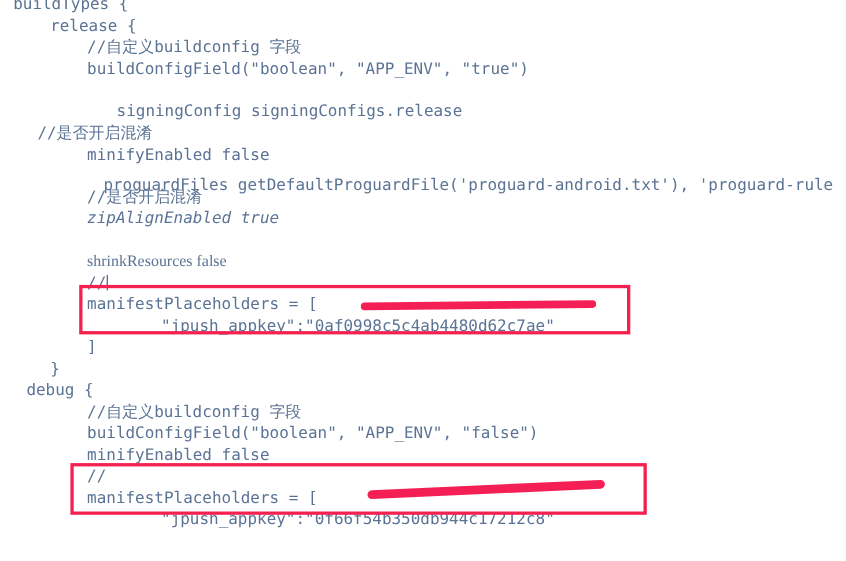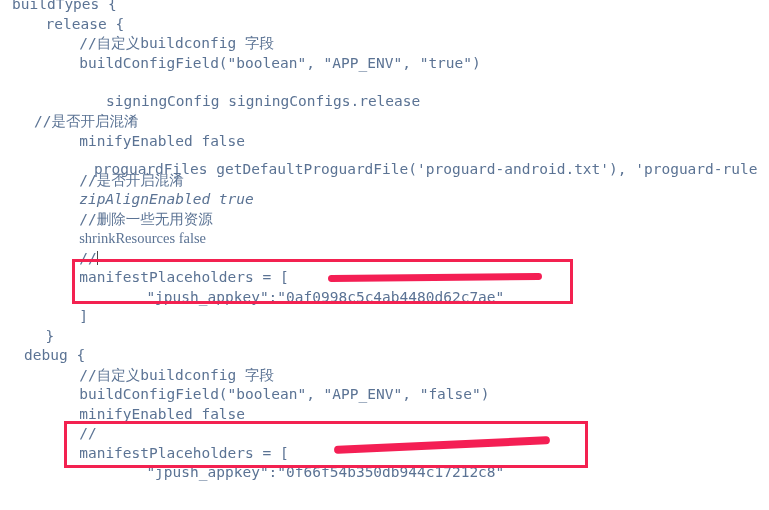--- a/index.html
+++ b/index.html
@@ -89,21 +89,20 @@
   <div class="code-line" style="top: -5px; padding-left: 12px;">buildTypes {</div>
       <div class="code-line" style="top: 14.5px; padding-left: 45.6px;">release {</div>
       <div class="code-line" style="top: 34px; padding-left: 79.2px;">//自定义buildconfig 字段</div>
       <div class="code-line" style="top: 53.5px; padding-left: 79.2px;">buildConfigField("boolean", "APP_ENV", "true")</div>
       <div class="code-line" style="top: 92px; padding-left: 106px;">signingConfig signingConfigs.release</div>
       <div class="code-line" style="top: 112px; padding-left: 34px;">//是否开启混淆</div>
       <div class="code-line" style="top: 131.5px; padding-left: 79.2px;">minifyEnabled false</div>
       <div class="code-line" style="top: 160px; padding-left: 94px;">proguardFiles getDefaultProguardFile('proguard-android.txt'), 'proguard-rule</div>
       <div class="code-line" style="top: 170.5px; padding-left: 79.2px;">//是否开启混淆</div>
       <div class="code-line" style="top: 190px; padding-left: 79.2px; font-style: italic;">zipAlignEnabled true</div>
-      <div class="code-line" style="top: 209.5px; padding-left: 79.2px;">//删除一些无用资源</div>
       <div class="code-line" style="top: 229px; padding-left: 79.2px; font-family: Liberation Serif, serif;">shrinkResources false</div>
       <div class="code-line" style="top: 248.5px; padding-left: 79.2px;">//<span class="caret"></span></div>
       <div class="code-line" style="top: 268px; padding-left: 79.2px;">manifestPlaceholders = [</div>
       <div class="code-line" style="top: 287.5px; padding-left: 146.4px;">"jpush_appkey":"0af0998c5c4ab4480d62c7ae"</div>
       <div class="code-line" style="top: 307px; padding-left: 79.2px;">]</div>
       <div class="code-line" style="top: 326.5px; padding-left: 45.6px;">}</div>
       <div class="code-line" style="top: 346px; padding-left: 24px;">debug {</div>
       <div class="code-line" style="top: 365.5px; padding-left: 79.2px;">//自定义buildconfig 字段</div>
       <div class="code-line" style="top: 385px; padding-left: 79.2px;">buildConfigField("boolean", "APP_ENV", "false")</div>
       <div class="code-line" style="top: 404.5px; padding-left: 79.2px;">minifyEnabled false</div>

